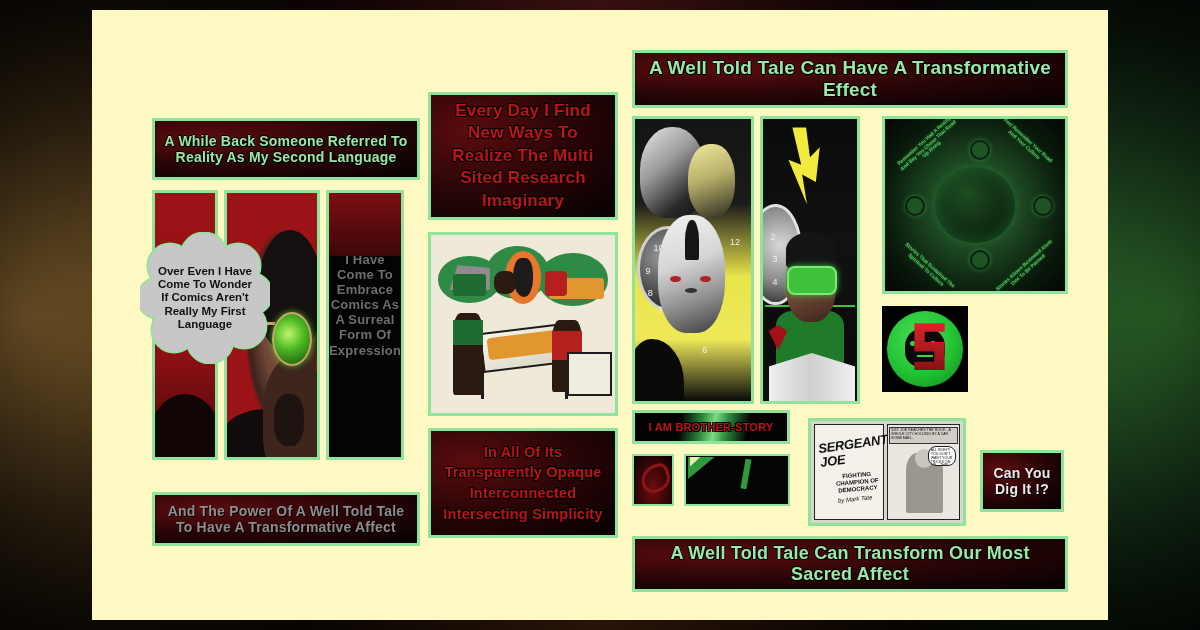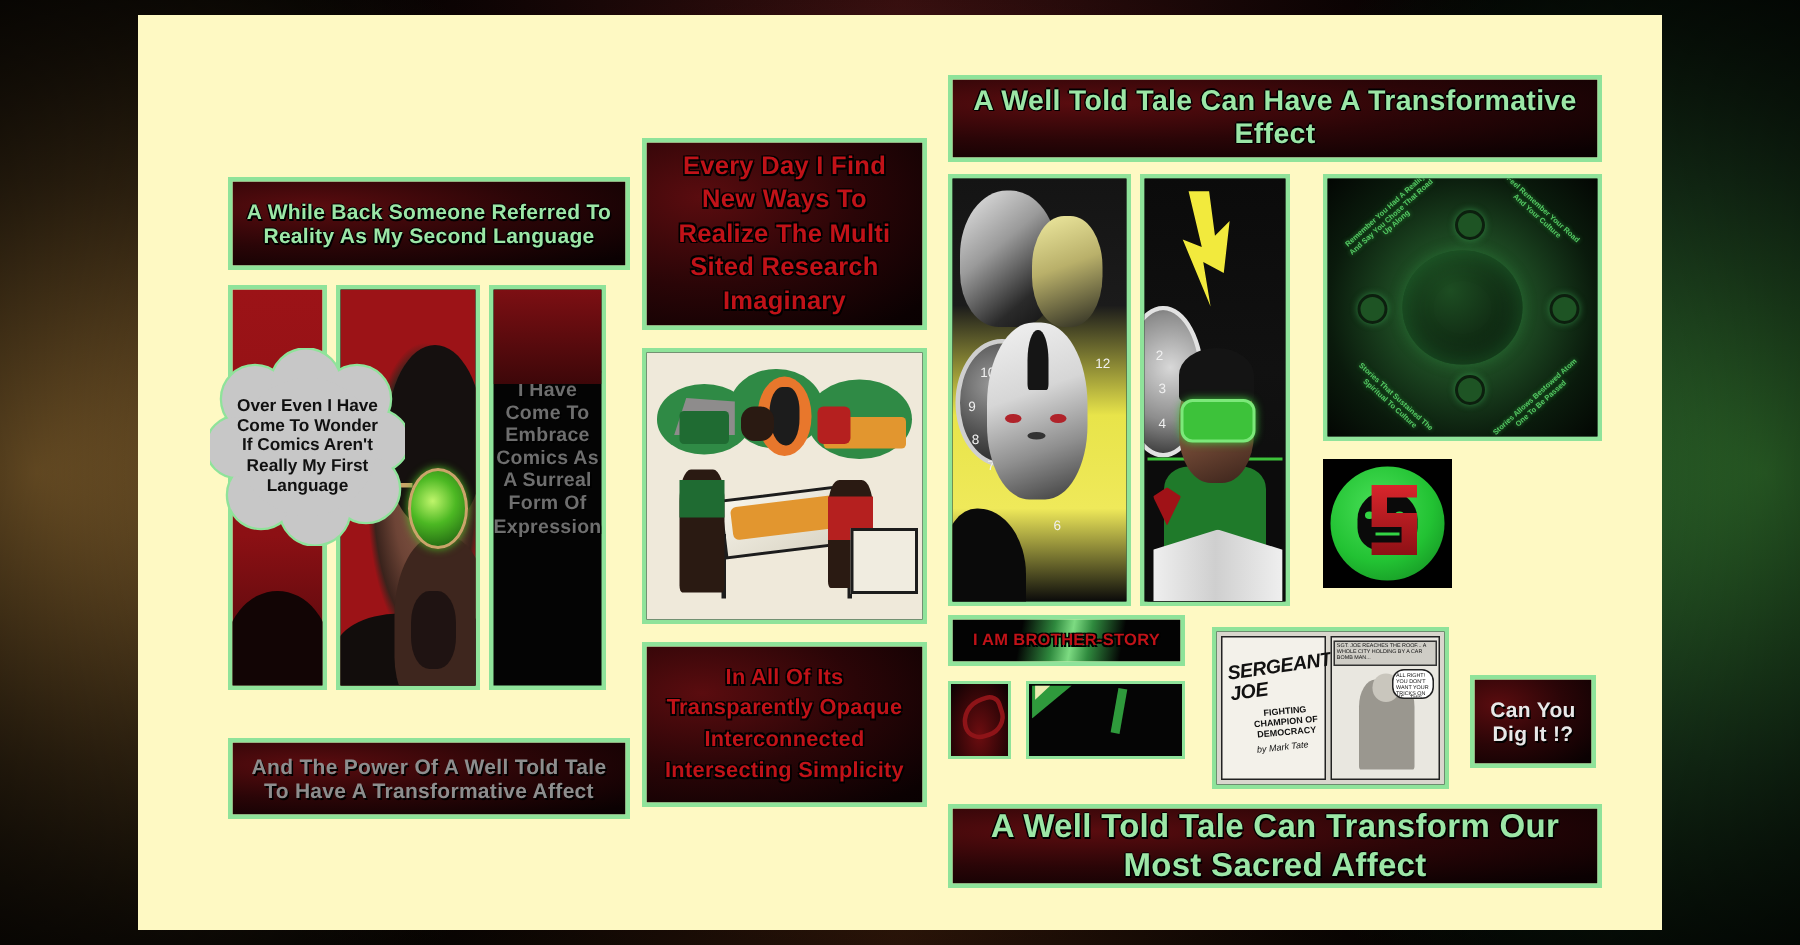--- a/index.html
+++ b/index.html
@@ -384,17 +384,17 @@
           <div class="joe-bub">ALL RIGHT! YOU DON'T WANT YOUR TRICKS ON ME... THIS TIME!</div>
         </div>
       </div>
     </div>
 
     <div class="pn darkredbg" style="left:888px;top:440px;width:84px;height:62px;">
       <div class="cap white-txt" style="font-size:14px;">Can You Dig It !?</div>
     </div>
 
     <div class="pn darkredbg" style="left:540px;top:526px;width:436px;height:56px;">
-      <div class="cap green-txt" style="font-size:22px;">A Well Told Tale Can Transform Our Most Sacred Affect</div>
+      <div class="cap green-txt" style="font-size:18px;">A Well Told Tale Can Transform Our Most Sacred Affect</div>
     </div>
 
   </div>
 </div>
 
 </body></html>

